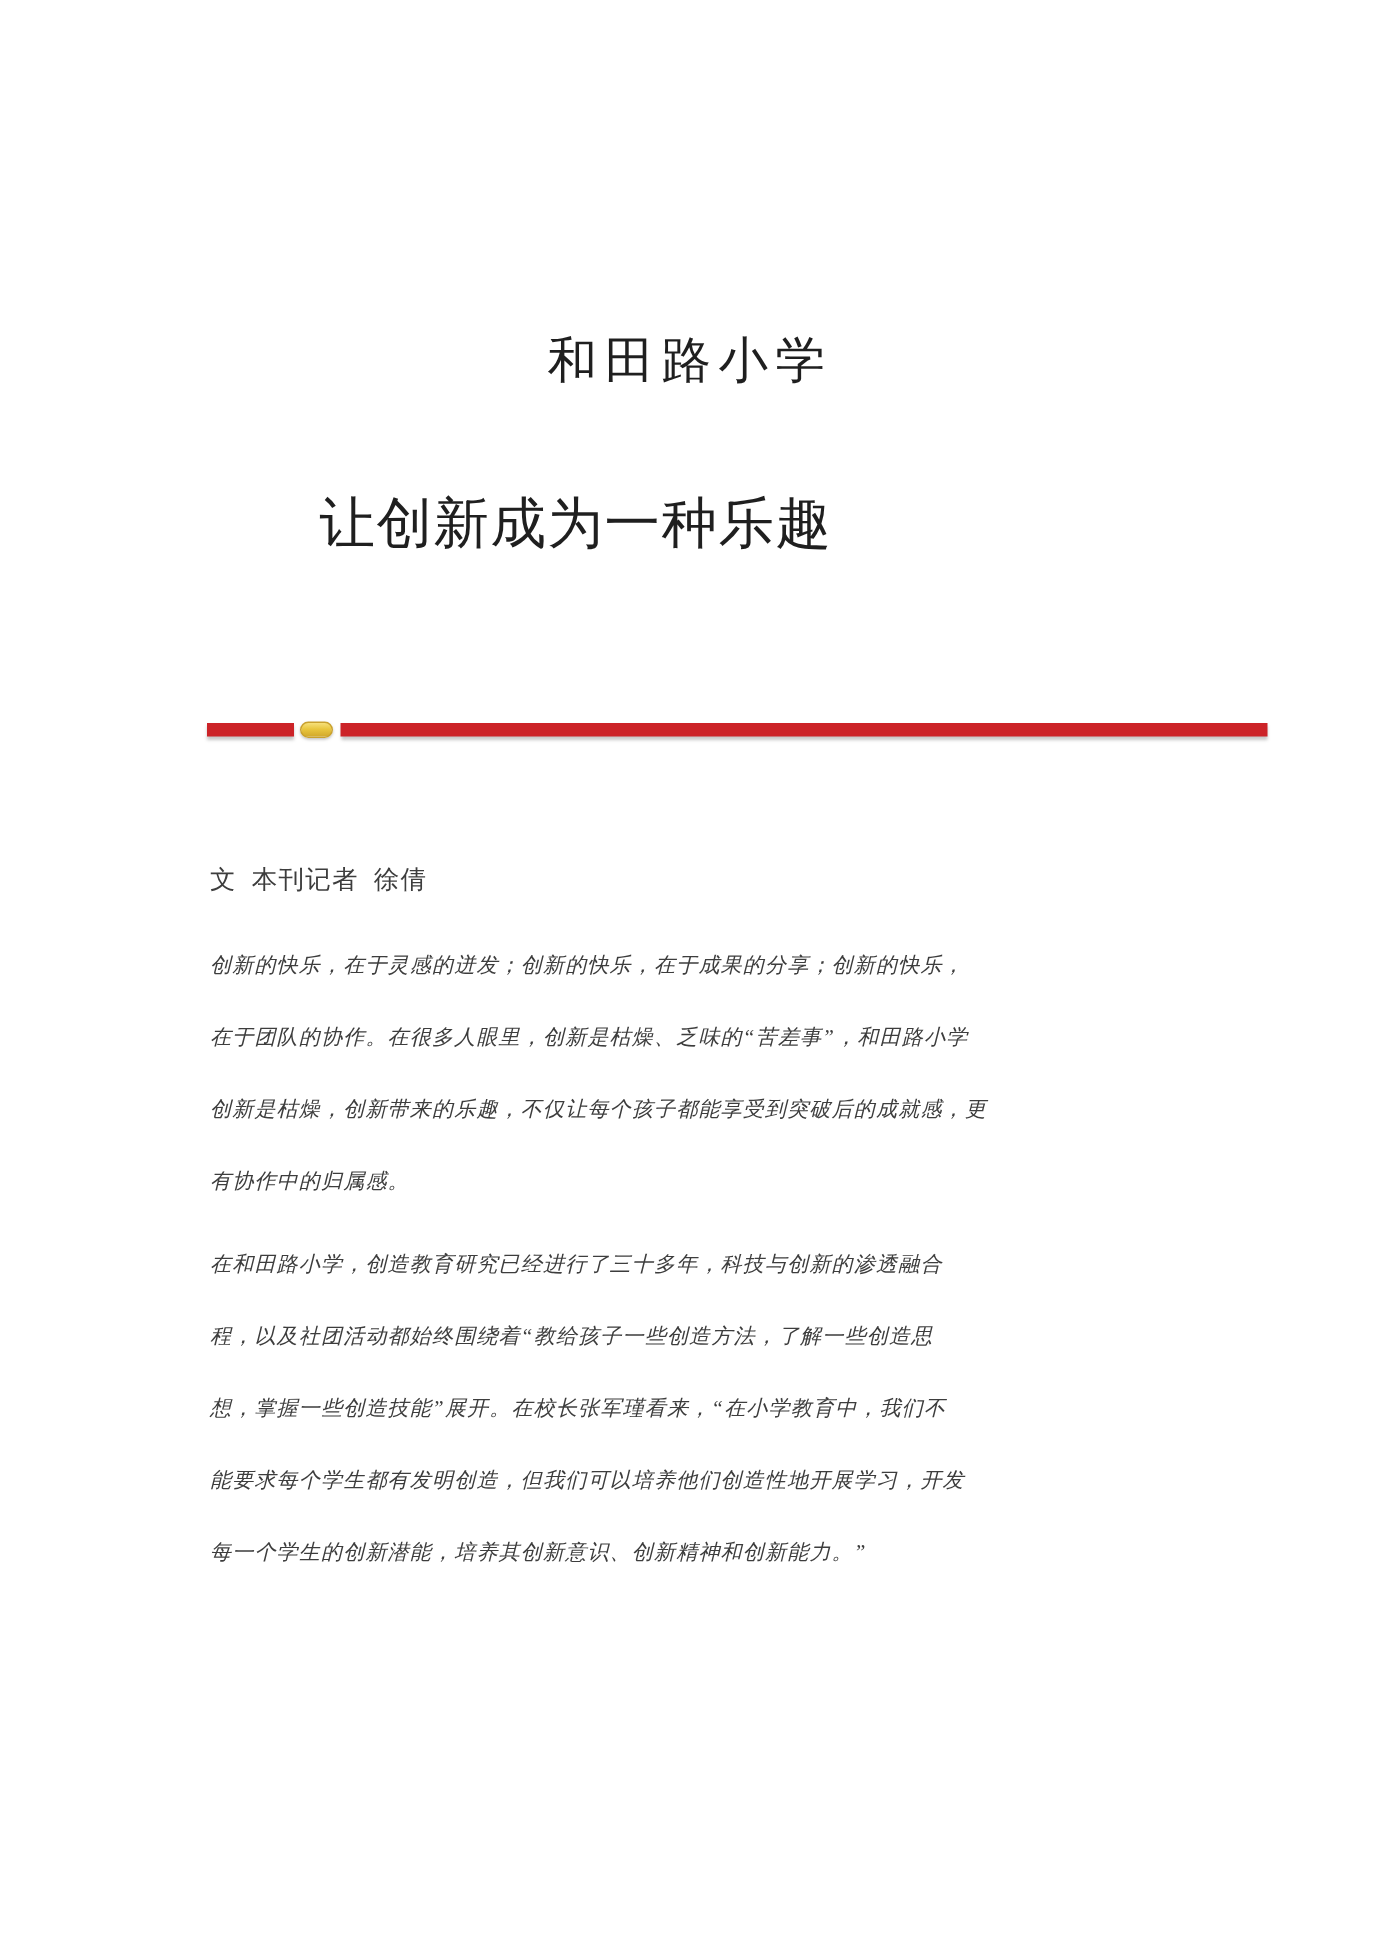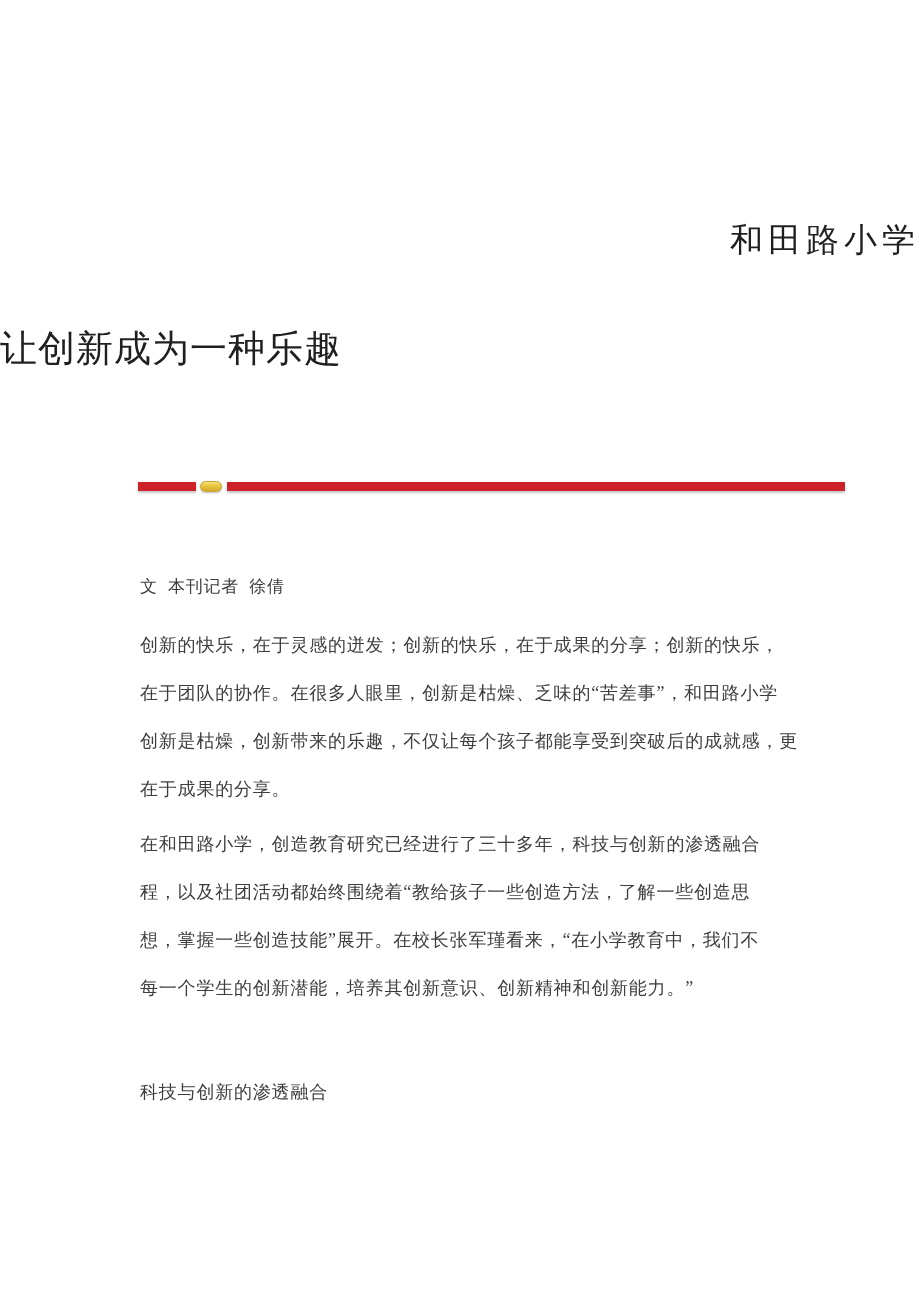--- a/index.html
+++ b/index.html
@@ -18,31 +18,32 @@
     height: 1302px;
     background: var(--page_bg);
     overflow: hidden;
     font-family: "Liberation Serif", "DejaVu Serif", serif;
   }
   .doc-title {
     position: absolute;
     top: 218px;
     left: 0;
     width: 920px;
-    text-align: right;
+    text-align: center;
     font-size: 33px;
     font-weight: normal;
     letter-spacing: 5px;
     color: var(--text_dark);
   }
   .doc-subtitle {
     position: absolute;
     top: 324px;
     left: 0;
     width: 768px;
+    text-align: center;
     font-size: 37px;
     font-weight: normal;
     letter-spacing: 1px;
     color: var(--text_dark);
   }
   .divider {
     position: absolute;
     top: 482px;
     left: 138px;
     width: 707px;
@@ -80,23 +81,24 @@
     white-space: pre-wrap;
   }
   .para {
     position: absolute;
     left: 140px;
     width: 680px;
     color: var(--text_body);
   }
   .para .line, .section-heading {
     line-height: 48px;
-    font-size: 18px;
+    font-size: 14px;
     letter-spacing: 0.8px;
     white-space: pre;
+    font-style: italic;
   }
   .para-1 { top: 621px; }
   .para-2 { top: 820px; }
   .section-heading {
     position: absolute;
     top: 1068px;
     left: 140px;
     width: 680px;
     font-weight: normal;
     color: var(--text_body);
@@ -116,25 +118,25 @@
     <div class="capsule"></div>
     <div class="seg seg-right"></div>
   </div>
 
   <div class="byline">文  本刊记者  徐倩</div>
 
   <div class="para para-1">
     <div class="line">创新的快乐，在于灵感的迸发；创新的快乐，在于成果的分享；创新的快乐，</div>
     <div class="line">在于团队的协作。在很多人眼里，创新是枯燥、乏味的“苦差事”，和田路小学</div>
     <div class="line">创新是枯燥，创新带来的乐趣，不仅让每个孩子都能享受到突破后的成就感，更</div>
-    <div class="line">在于成果的分享。</div>
+    <div class="line">有协作中的归属感。</div>
   </div>
 
   <div class="para para-2">
     <div class="line">在和田路小学，创造教育研究已经进行了三十多年，科技与创新的渗透融合</div>
     <div class="line">程，以及社团活动都始终围绕着“教给孩子一些创造方法，了解一些创造思</div>
     <div class="line">想，掌握一些创造技能”展开。在校长张军瑾看来，“在小学教育中，我们不</div>
+    <div class="line">能要求每个学生都有发明创造，但我们可以培养他们创造性地开展学习，开发</div>
     <div class="line">每一个学生的创新潜能，培养其创新意识、创新精神和创新能力。”</div>
   </div>
 
-  <div class="section-heading">科技与创新的渗透融合</div>
 
 </div>
 
 </body></html>

